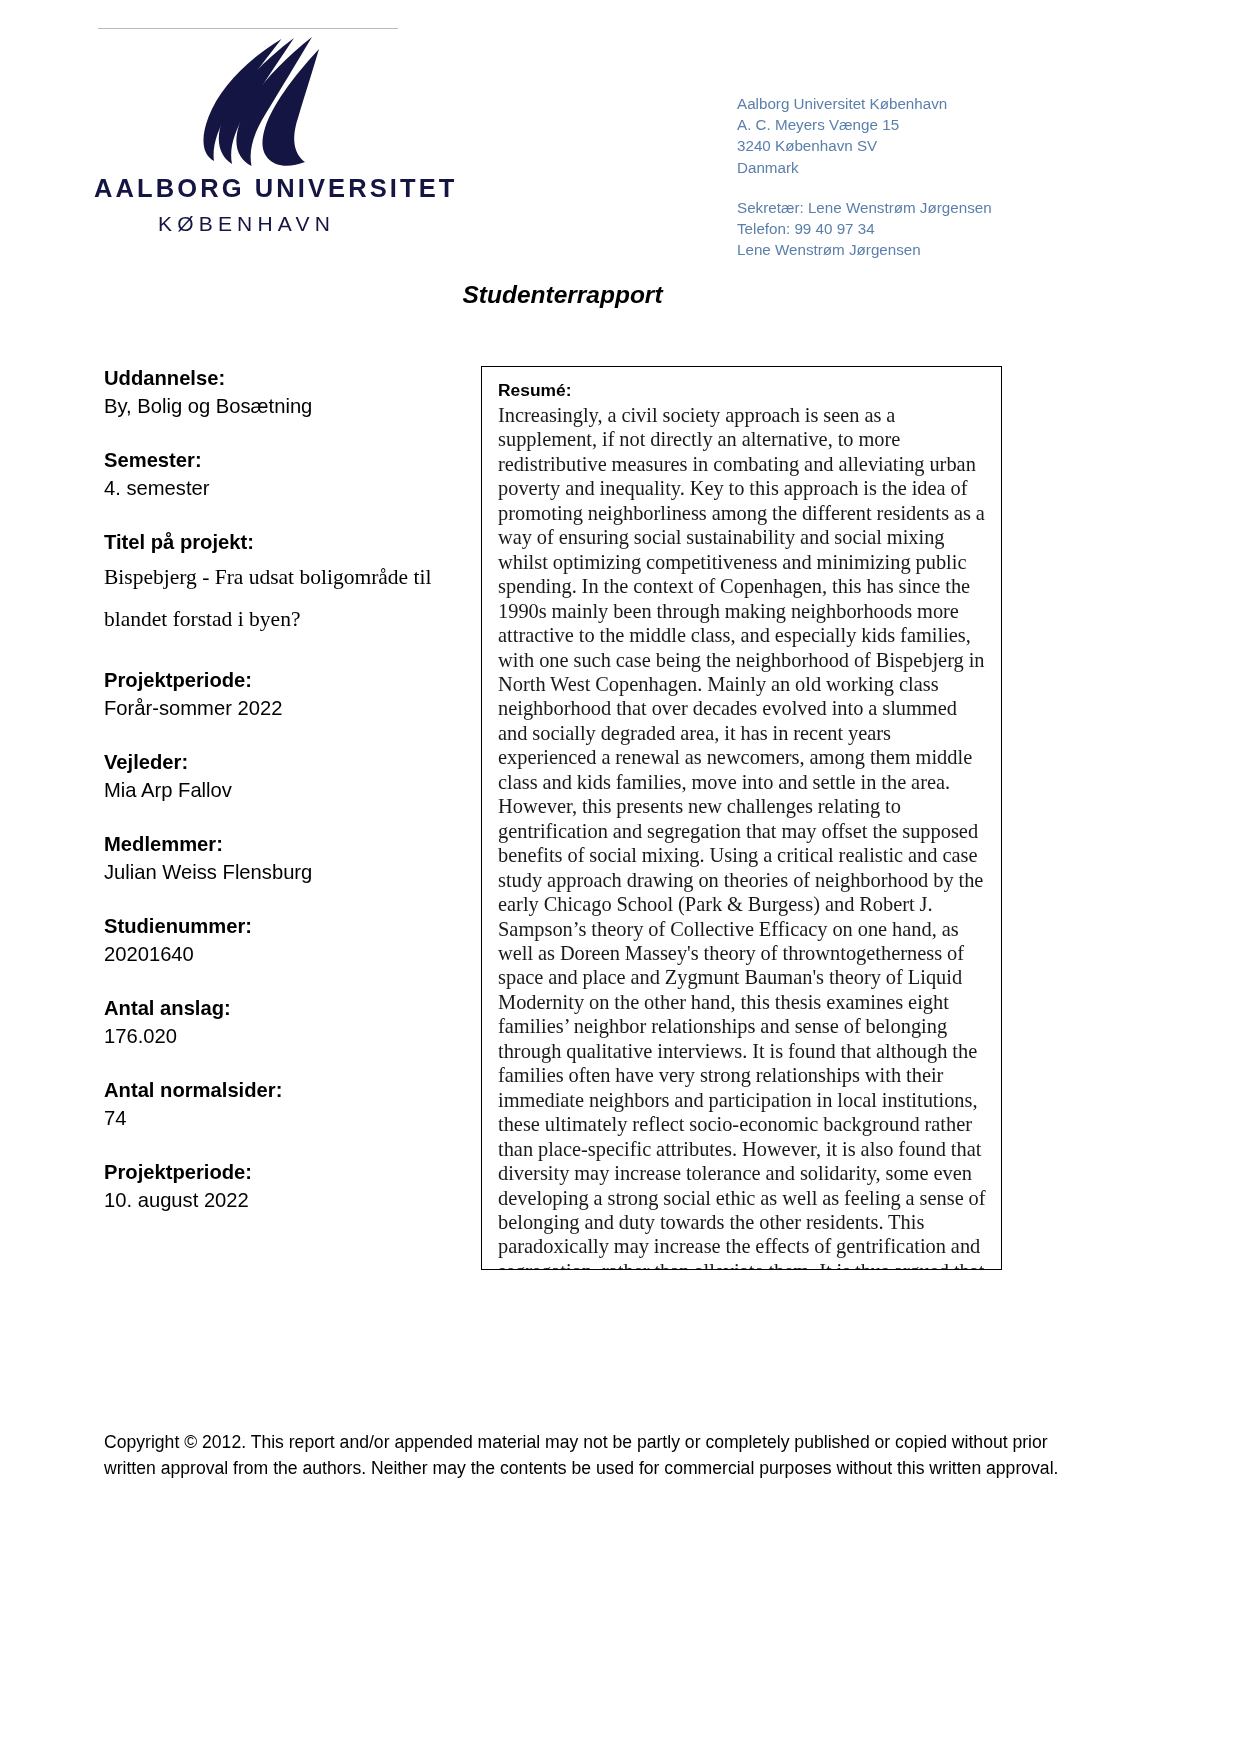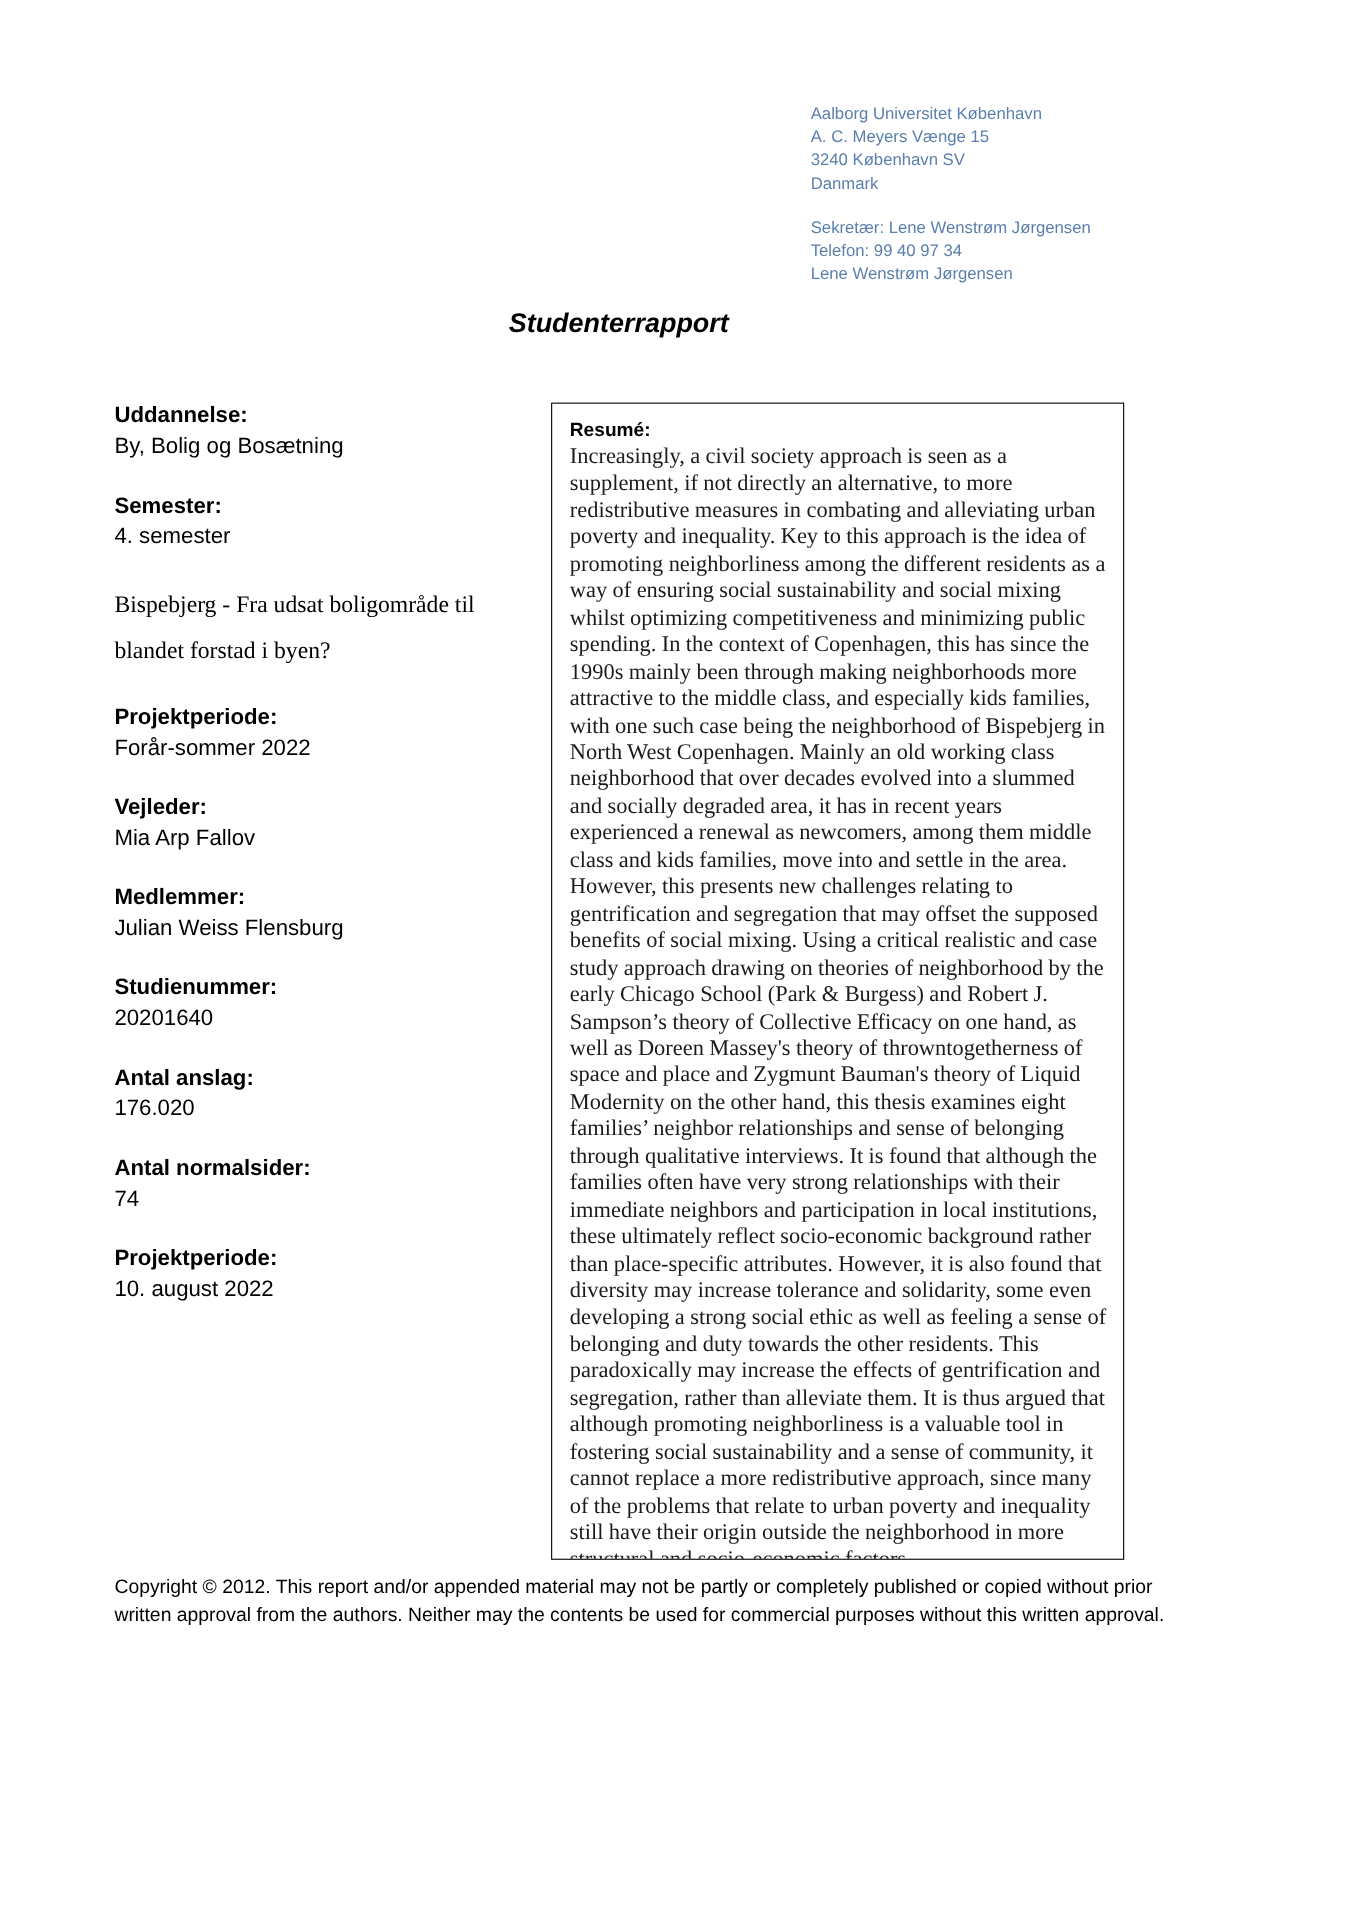--- a/index.html
+++ b/index.html
@@ -115,24 +115,24 @@
   }
   .meta-value.serif {
     font-family: "Liberation Serif", serif;
     font-size: 21.5px;
     line-height: 42px;
   }
 
   
   #abstract-box {
     position: absolute;
-    left: 501px;
+    left: 481px;
     top: 366px;
     width: 521px;
-    height: 1052px;
+    height: 904px;
     border: 1.6px solid #000000;
     background: #ffffff;
     padding: 12px 13px 0 16px;
     overflow: hidden;
   }
   #abstract-heading {
     font-family: "Liberation Sans", sans-serif;
     font-weight: bold;
     font-size: 17.4px;
     line-height: 23px;
@@ -158,20 +158,37 @@
     font-size: 17.6px;
     line-height: 26px;
     color: #000;
   }
 </style>
 </head>
 <body>
 
 <div id="header">
 
+  <div id="logo-block">
+    <div id="logo-rule"></div>
+
+    <div id="logo-mark">
+      <svg width="300" height="135" viewBox="0 0 300 135" xmlns="http://www.w3.org/2000/svg">
+        <g fill="#151544">
+          <path d="M183.5 4 C150 24 122 52 110.5 82 C102 104 104.5 120 116 126 C114 112 119 95 131 76 C145 53 165 28 183.5 4 Z"></path>
+          <path d="M196 3 C160 30 133 60 124 86 C117.5 105 121 121 134 129 C131 114 136 97 148 77 C162 53 180 27 196 3 Z"></path>
+          <path d="M214 2 C176 32 149 64 141 90 C135 110 139.5 124 153.5 131 C150.5 116 155 99 167.5 79 C181 57 199 27 214 2 Z"></path>
+          <path d="M221 14 C194 43 174 71 167 93 C161.5 111 165 123 178 129 C186 132 197 131 207 127 C196 119 193 104 200 83 C205 66 213 41 221 14 Z"></path>
+        </g>
+      </svg>
+    </div>
+
+    <div id="logo-wordmark">AALBORG UNIVERSITET</div>
+    <div id="logo-subwordmark">KØBENHAVN</div>
+  </div>
 
   <div id="address-block">
     <div>Aalborg Universitet København</div>
     <div>A. C. Meyers Vænge 15</div>
     <div>3240 København SV</div>
     <div>Danmark</div>
     <div class="addr-gap"></div>
     <div>Sekretær: Lene Wenstrøm Jørgensen</div>
     <div>Telefon: 99 40 97 34</div>
     <div>Lene Wenstrøm Jørgensen</div>
@@ -187,20 +204,21 @@
     <div class="meta-label">Uddannelse:</div>
     <div class="meta-value">By, Bolig og Bosætning</div>
   </div>
 
   <div class="meta-group">
     <div class="meta-label">Semester:</div>
     <div class="meta-value">4. semester</div>
   </div>
 
   <div class="meta-group">
+    <div class="meta-label">Titel på projekt:</div>
     <div class="meta-value serif">Bispebjerg - Fra udsat boligområde til blandet forstad i byen?</div>
   </div>
 
   <div class="meta-group">
     <div class="meta-label">Projektperiode:</div>
     <div class="meta-value">Forår-sommer 2022</div>
   </div>
 
   <div class="meta-group">
     <div class="meta-label">Vejleder:</div>

